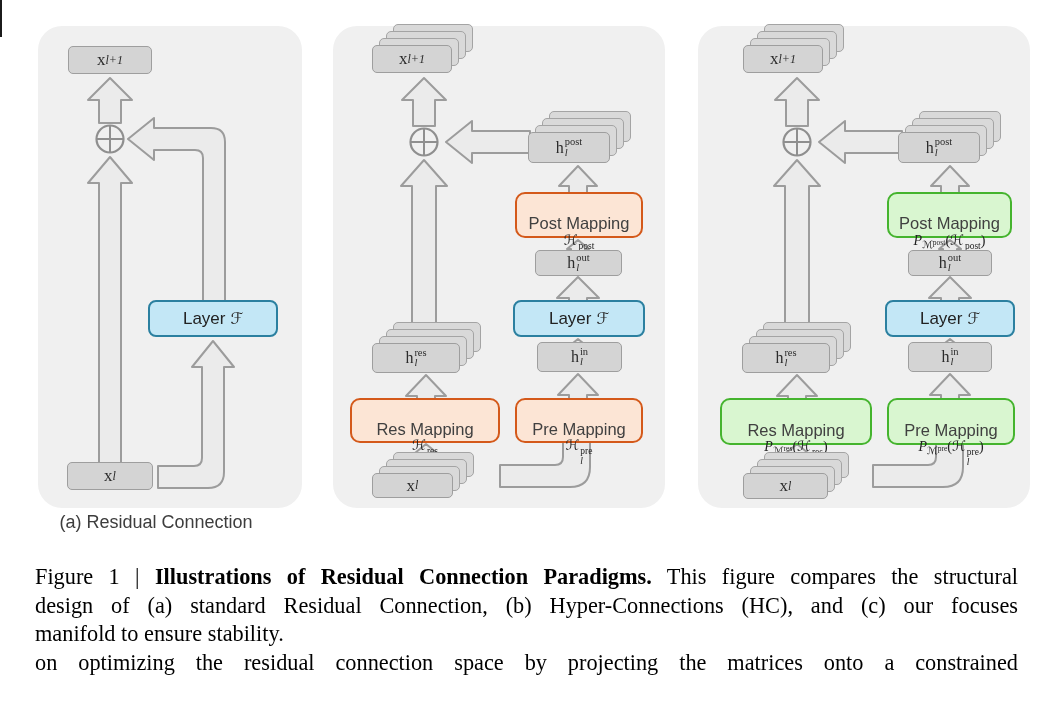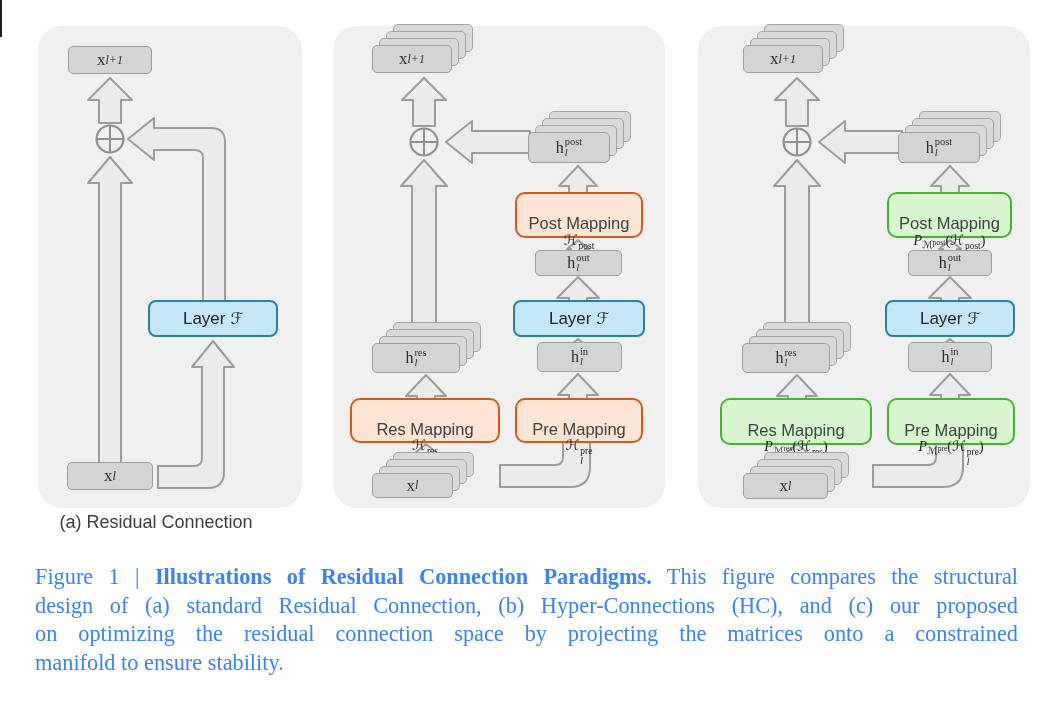--- a/index.html
+++ b/index.html
@@ -36,21 +36,21 @@
   .fm{font-size:10px;vertical-align:-3px;}
   .fmsup{font-size:7.5px;vertical-align:3px;}
   .layer-sym{font-family:"DejaVu Sans",sans-serif;font-style:italic;margin-left:5px;font-size:16px;}
   .layer-label{font-size:17px;color:#222;}
   .panel-label{position:absolute;top:512px;z-index:3;text-align:center;font-size:18px;color:#3d3d3d;}
   #label-a{left:24px;width:264px;}
   #label-b{left:333px;width:332px;}
   #label-c{left:698px;width:332px;}
   .ital{font-style:italic;}
   #caption{position:absolute;left:35px;top:563px;width:983px;z-index:3;
-           font-family:"Liberation Serif",serif;font-size:22.3px;color:#3b82f6;}
+           font-family:"Liberation Serif",serif;font-size:22.3px;color:#000000;}
   .capline{height:28.5px;line-height:28.5px;text-align:justify;text-align-last:justify;white-space:nowrap;}
   .capline.last{text-align:left;text-align-last:left;}
   .b{font-weight:bold;}
   .i{font-style:italic;}
   #edge-artifact{position:absolute;left:0;top:0;width:2px;height:37px;background:#1b1b1b;z-index:5;}
 </style>
 </head>
 <body>
 
 <div id="root">
@@ -289,23 +289,23 @@
 
   <div class="panel-label" id="label-a">
     <span>(a) Residual Connection</span>
   </div>
 
   <div id="caption">
     <div class="capline">
       <span>Figure 1 | </span><span class="b">Illustrations of Residual Connection Paradigms.</span><span> This figure compares the structural</span>
     </div>
     <div class="capline">
-      <span>design of (a) standard Residual Connection, (b) Hyper-Connections (HC), and (c) our proposed</span>
+      <span>design of (a) standard Residual Connection, (b) Hyper-Connections (HC), and (c) our focuses</span>
+    </div>
+    <div class="capline last">
+      <span>manifold to ensure stability.</span>
     </div>
     <div class="capline">
       <span>on optimizing the residual connection space by projecting the matrices onto a constrained</span>
     </div>
-    <div class="capline last">
-      <span>manifold to ensure stability.</span>
-    </div>
   </div>
 
 </div>
 
 </body></html>

